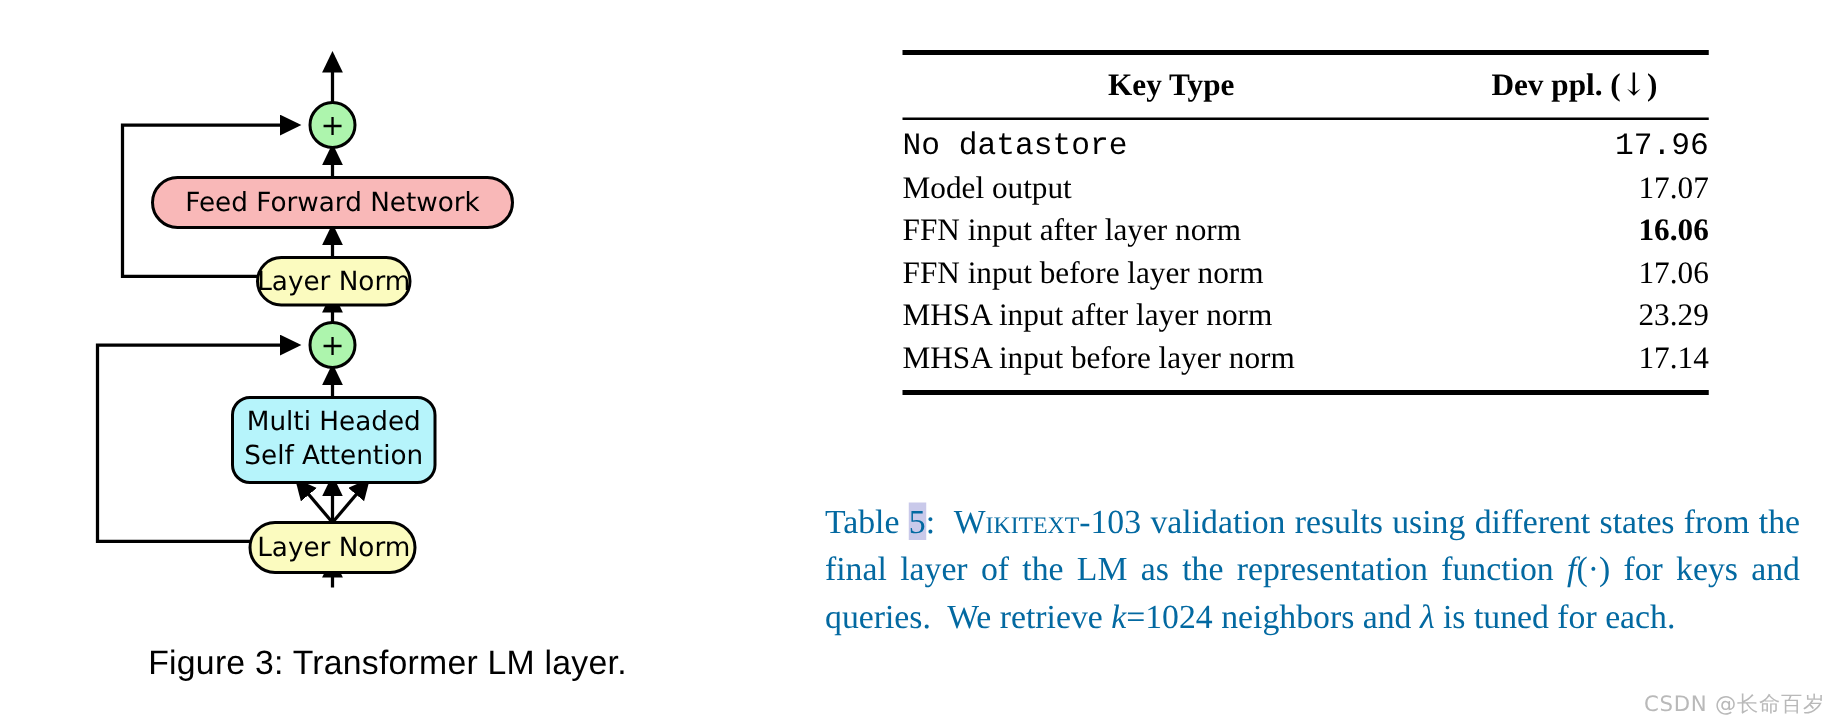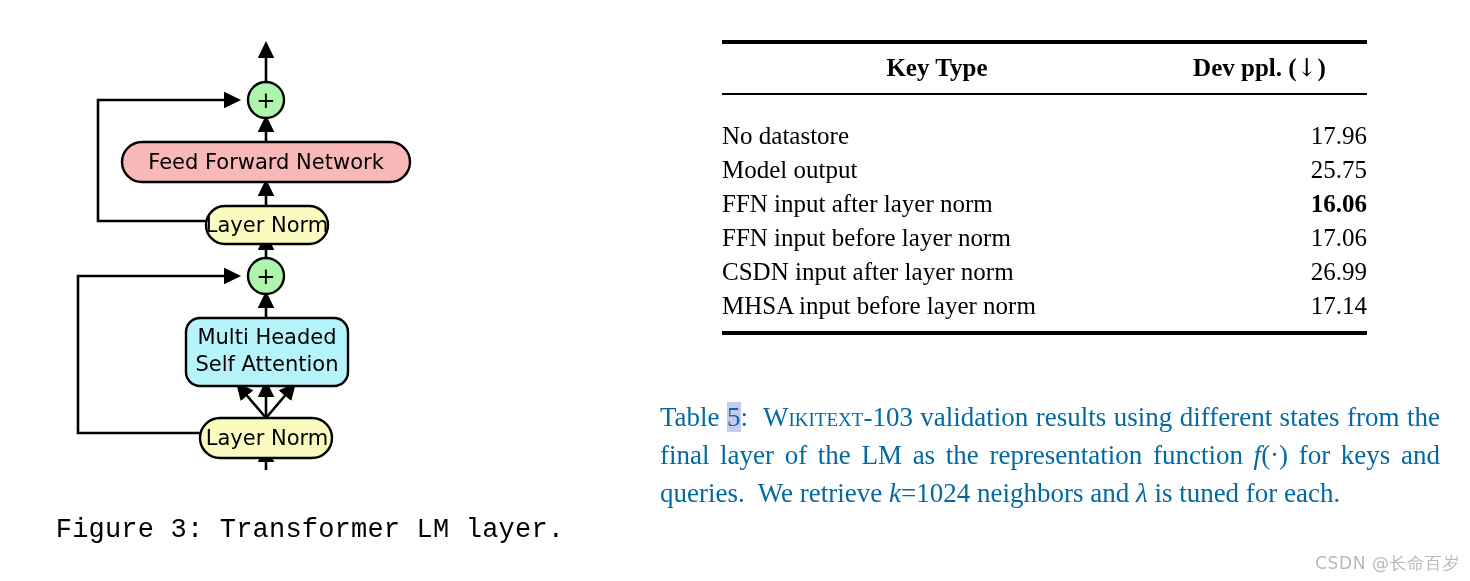--- a/index.html
+++ b/index.html
@@ -28,21 +28,21 @@
     position: absolute;
     left: 60px;
     top: 30px;
   }
   .fig-caption {
     position: absolute;
     left: 0;
     top: 515px;
     width: 620px;
     text-align: center;
-    font-family: Liberation Mono, monospace;
+    font-family: Liberation Sans, sans-serif;
     font-size: 27px;
     letter-spacing: 0.2px;
     color: #000;
   }
 
   
   .node-label {
     font-family: "DejaVu Sans", "Liberation Sans", sans-serif;
     font-size: 21px;
     fill: #000000;
@@ -98,21 +98,21 @@
   th.col-keytype, td.col-keytype {
     text-align: left;
     width: 430px;
     padding-left: 22px;
   }
   th.col-devppl, td.col-devppl {
     text-align: right;
     width: 215px;
     padding-right: 78px;
   }
-  tbody tr:first-child td { padding-top: 24px; }
+  tbody tr:first-child td { padding-top: 4px; font-family: Liberation Mono, monospace; }
   tbody tr:last-child  td { padding-bottom: 8px; }
   td.bold-val { font-weight: bold; }
 
   .arrow-down-glyph {
     font-family: "DejaVu Serif", serif;
     font-weight: normal;
   }
 
   .tbl-caption {
     position: absolute;
@@ -235,33 +235,33 @@
     <div class="rule-thin"></div>
 
     <table class="data-table">
       <tbody id="table-body">
           <tr>
             <td class="col-keytype">No datastore</td>
             <td class="col-devppl">17.96</td>
           </tr>
           <tr>
             <td class="col-keytype">Model output</td>
-            <td class="col-devppl">25.75</td>
+            <td class="col-devppl">17.07</td>
           </tr>
           <tr>
             <td class="col-keytype">FFN input after layer norm</td>
             <td class="col-devppl bold-val">16.06</td>
           </tr>
           <tr>
             <td class="col-keytype">FFN input before layer norm</td>
             <td class="col-devppl">17.06</td>
           </tr>
           <tr>
-            <td class="col-keytype">CSDN input after layer norm</td>
-            <td class="col-devppl">26.99</td>
+            <td class="col-keytype">MHSA input after layer norm</td>
+            <td class="col-devppl">23.29</td>
           </tr>
           <tr>
             <td class="col-keytype">MHSA input before layer norm</td>
             <td class="col-devppl">17.14</td>
           </tr>
         </tbody>
     </table>
 
     <div class="rule-thick"></div>
   </div>

